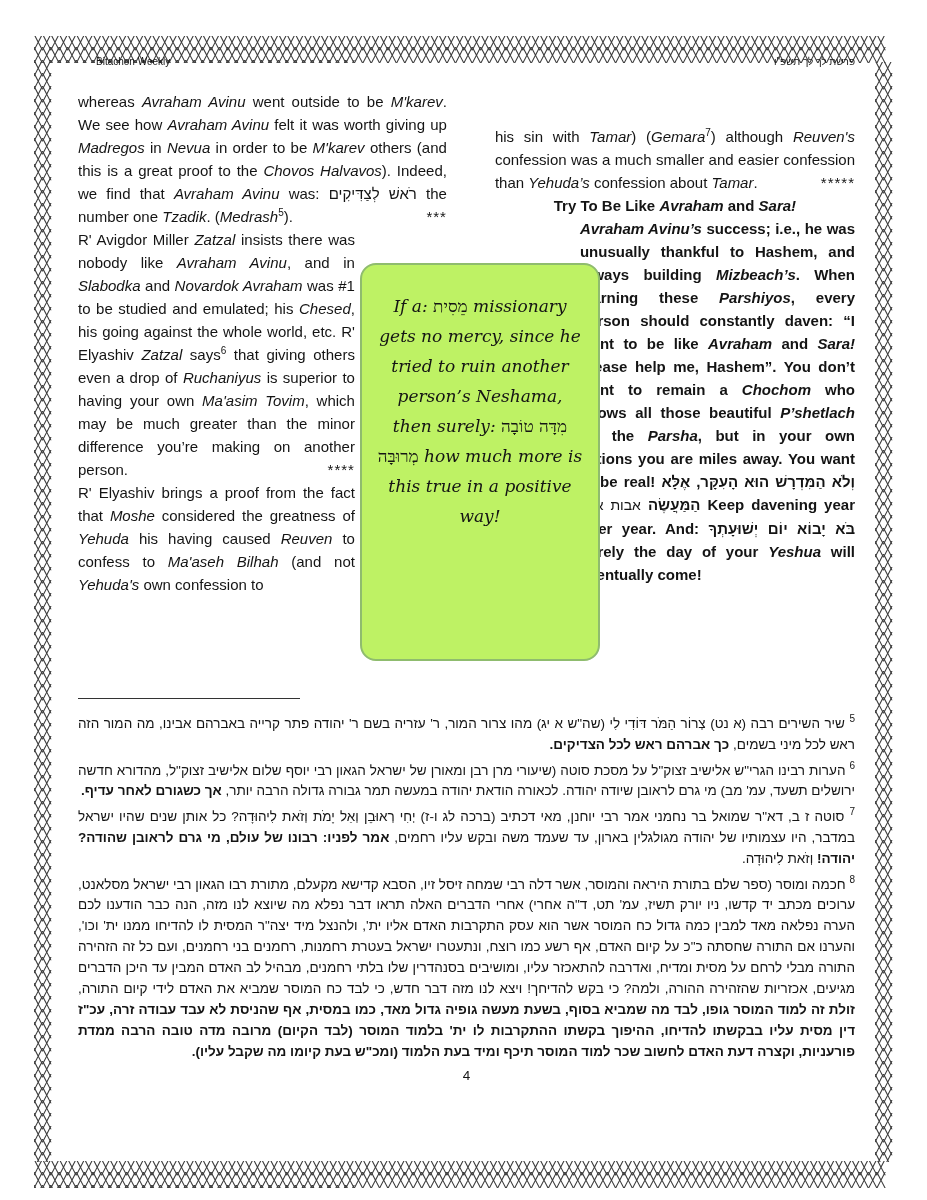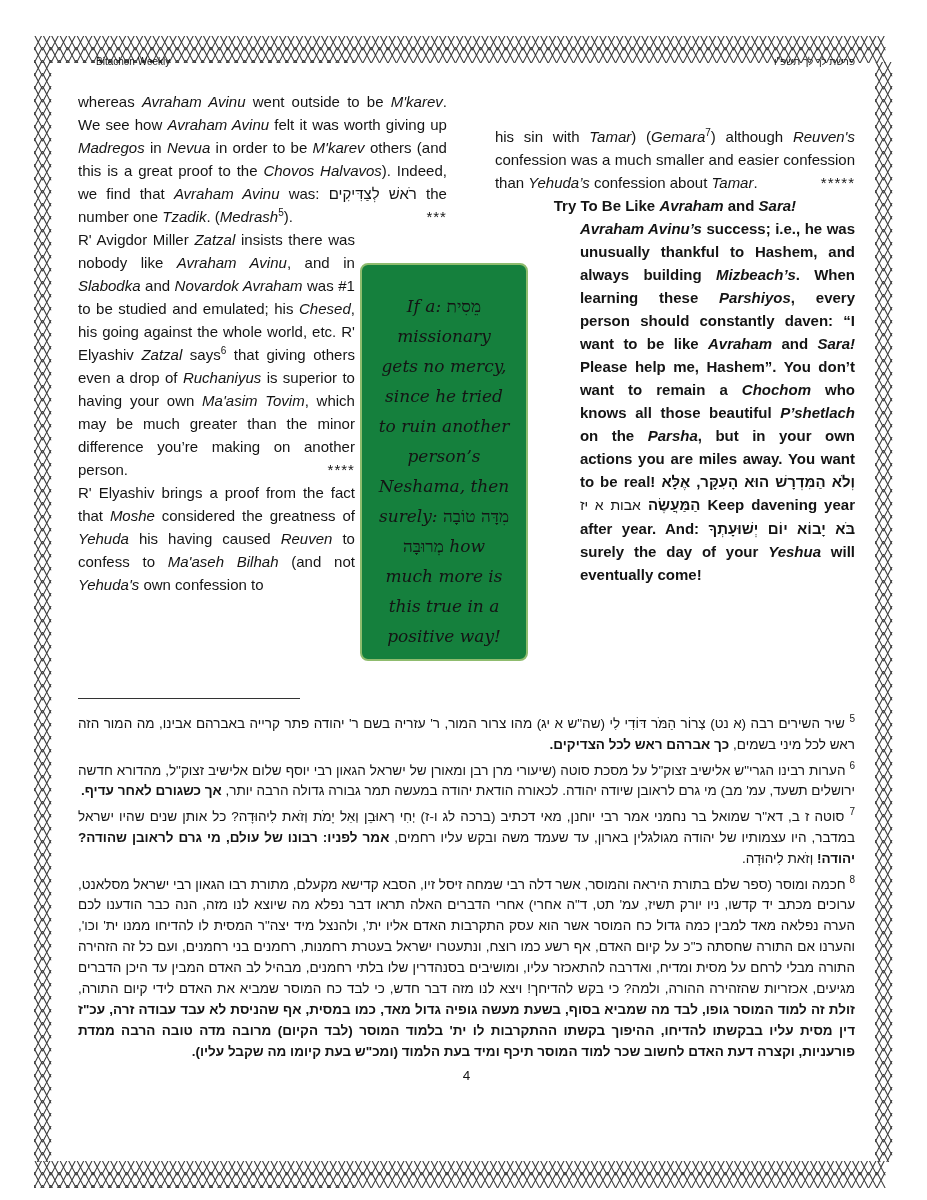--- a/index.html
+++ b/index.html
@@ -30,22 +30,22 @@
 
   
   .r-i{font-style:italic;}
   .r-b{font-weight:700;}
   .r-bi{font-weight:700;font-style:italic;}
   .r-sup{vertical-align:super;font-size:10px;line-height:0;}
   .r-heb{font-weight:700;}
   .r-hes{font-size:14px;}
 
   
-  .quote-box{position:absolute;left:360px;top:263px;width:168px;height:398px;
-             border:2.5px solid #8fbc6e;border-radius:8px;background:#15803d;box-sizing:border-box;
+  .quote-box{position:absolute;left:360px;top:263px;width:240px;height:398px;
+             border:2.5px solid #8fbc6e;border-radius:16px;background:#bef264;box-sizing:border-box;
              padding:26px 15px 0 15px;text-align:center;
              font-family:"DejaVu Serif",serif;font-style:italic;font-size:17px;line-height:30px;color:#141414;}
   .quote-box p{margin:0;}
   .quote-attr{margin-top:8px !important;}
   .quote-box .r-he{font-style:normal;}
 
   
   .footnotes{position:absolute;top:698px;left:78px;width:777px;}
   .fnsep{border:none;border-top:1.5px solid #333;width:222px;margin:0 0 9px 0;}
   .footnote{direction:rtl;text-align:justify;font-size:13.5px;line-height:21px;}

